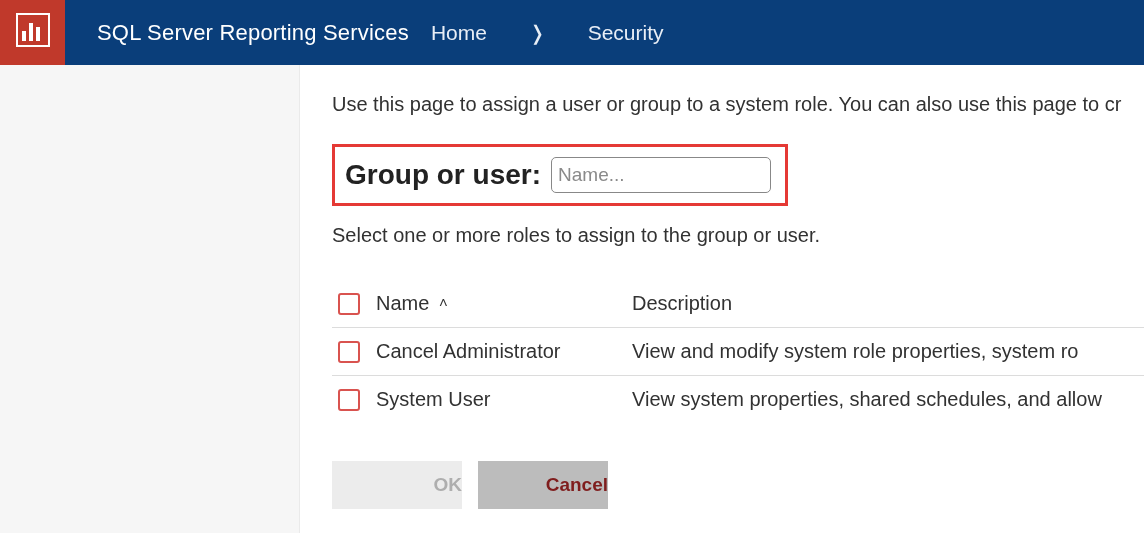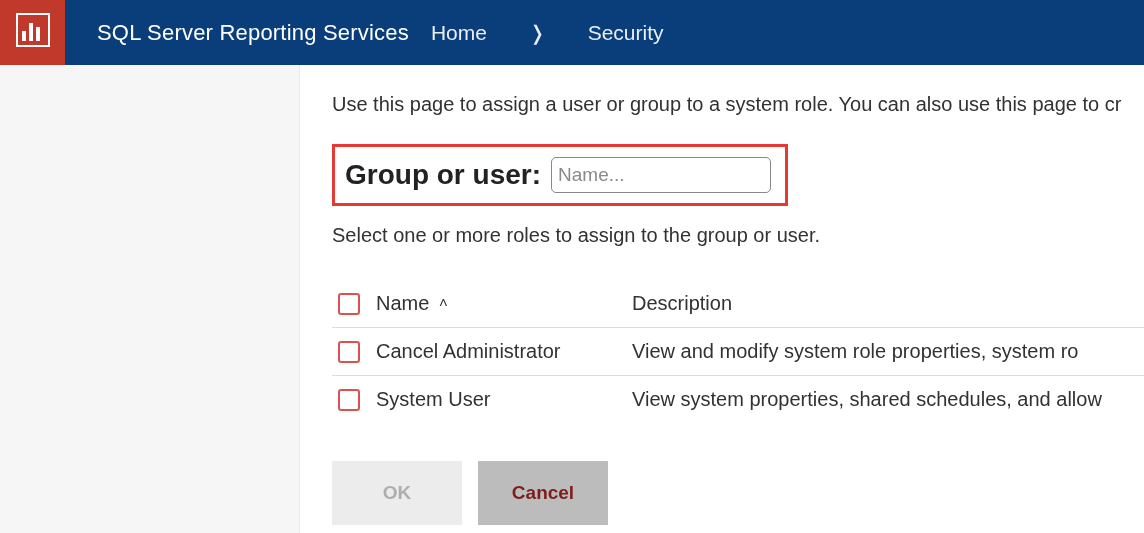--- a/index.html
+++ b/index.html
@@ -150,26 +150,27 @@
       position: relative;
       top: -2px;
     }
     .buttons {
       display: flex;
       gap: 16px;
       margin-top: 38px;
     }
     .btn {
       min-width: 130px;
-      height: 64px;
+      height: 48px;
       border: none;
       font-size: 19px;
       font-weight: 700;
       cursor: pointer;
       font-family: inherit;
+      text-align: right;
     }
     .btn-ok {
       background: #ececec;
       color: #aeaeae;
     }
     .btn-cancel {
       background: #bcbcbc;
       color: #7f1d1d;
     }
   </style>

